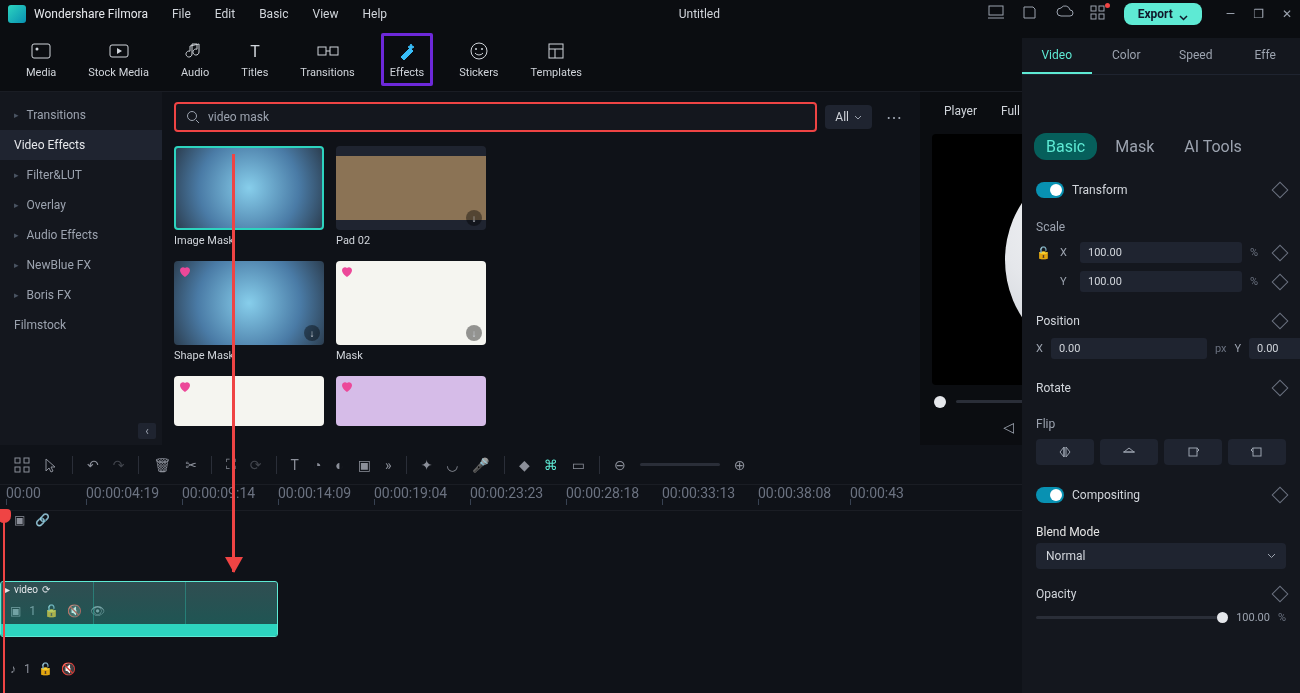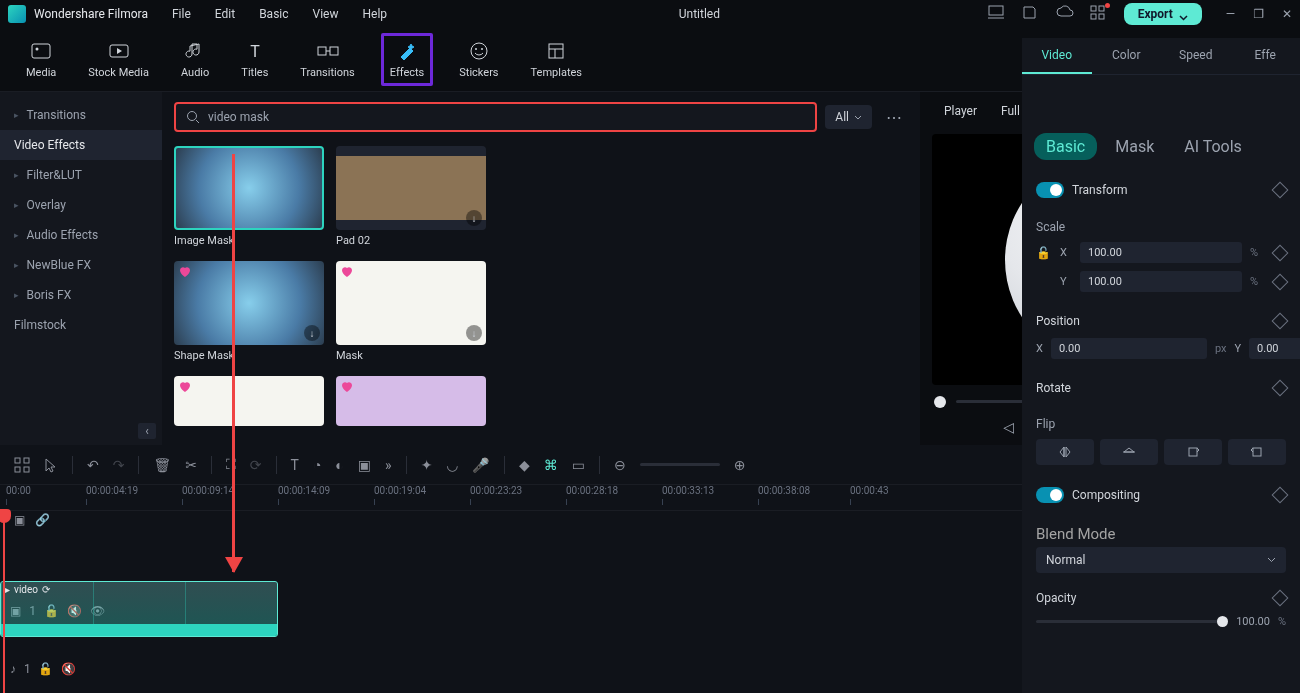--- a/index.html
+++ b/index.html
@@ -92,21 +92,21 @@
 .slider { flex:1; height:3px; background:#2a2e38; border-radius:2px; position:relative; }
 .slider-thumb { position:absolute; right:0; top:-4px; width:11px; height:11px; border-radius:50%; background:#e5e7eb; }
 .reset-btn { margin:10px 14px; margin-left:auto; background:#2a2e38; color:#e5e7eb; padding:6px 18px; border-radius:4px; cursor:pointer; display:inline-block; float:right; }
 
 
 .timeline { height:248px; background:#0f1218; display:flex; flex-direction:column; }
 .tl-toolbar { height:40px; display:flex; align-items:center; gap:14px; padding:0 14px; color:#8b8f99; border-bottom:1px solid #1a1d24; }
 .tl-toolbar .sep { width:1px; height:18px; background:#2a2e38; }
 .tl-toolbar span { cursor:pointer; font-size:14px; display:flex; align-items:center; }
 .tl-toolbar .zoom-track { width:80px; height:3px; background:#2a2e38; border-radius:2px; }
-.tl-ruler { height:26px; display:flex; align-items:flex-start; padding-left:56px; position:relative; font-size:10px; color:#6b7280; border-bottom:1px solid #1a1d24; }
+.tl-ruler { height:26px; display:flex; align-items:flex-start; padding-left:56px; position:relative; font-size:14px; color:#6b7280; border-bottom:1px solid #1a1d24; }
 .tl-ruler .tick { position:absolute; top:0; }
 .tl-ruler .tick::before { content:""; position:absolute; top:14px; left:0; width:1px; height:6px; background:#374151; }
 .tl-playhead { position:absolute; left:133px; top:0; width:2px; height:210px; background:#ef4444; z-index:5; }
 .tl-playhead::before { content:""; position:absolute; top:-2px; left:-6px; width:14px; height:14px; background:#ef4444; border-radius:4px 4px 50% 50%; }
 .tl-body { flex:1; position:relative; padding-left:130px; }
 .tl-track-head { position:absolute; left:0; width:126px; height:36px; display:flex; align-items:center; gap:8px; padding:0 10px; color:#8b8f99; font-size:12px; }
 .tl-track-head.video { top:82px; }
 .tl-track-head.audio { top:140px; }
 .clip { position:absolute; left:0; top:70px; width:278px; height:56px; background:#2dd4bf33; border:1px solid #5eead4; border-radius:3px; overflow:hidden; display:flex; }
 .clip .clip-label { position:absolute; top:2px; left:4px; font-size:10px; color:#e5e7eb; display:flex; align-items:center; gap:4px; }
@@ -564,21 +564,21 @@
     </div>
   </div>
   <div class="insp-section">
     <div class="insp-section-head">
       <div class="toggle"></div>
       <span class="insp-label">Compositing</span>
       <div class="keyframe-diamond"></div>
     </div>
   </div>
   <div class="insp-section">
-    <div style="color:#a3a3a3;font-size:15px;padding:4px 0">Blend Mode</div>
+    <div style="color:#e5e5e5;font-size:12px;padding:4px 0">Blend Mode</div>
     <div class="blend-dd">
         <span>Normal</span>
         <svg width="9" height="6" viewBox="0 0 9 6">
           <path d="M1 1l3.5 3.5L8 1" fill="none" stroke="#9ca3af"></path>
         </svg>
       </div>
   </div>
   <div class="insp-section">
     <div class="insp-section-head">
       <span class="insp-label">Opacity</span>

